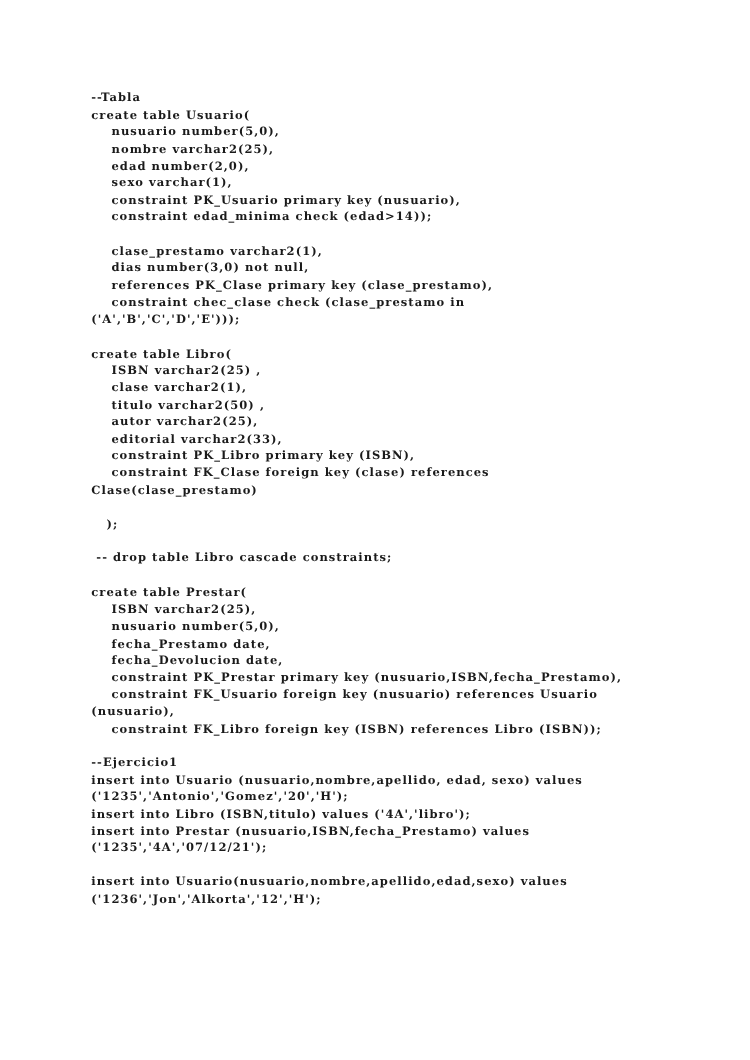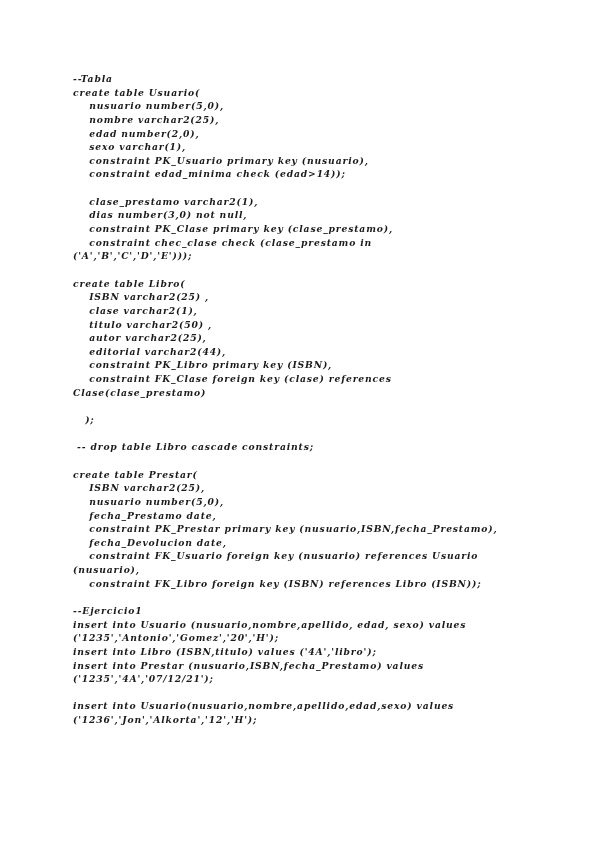--- a/index.html
+++ b/index.html
@@ -21,63 +21,62 @@
   }
   .code-line {
     font-family: "DejaVu Serif", "Liberation Serif", serif;
     font-size: 9.2px;
     letter-spacing: 0.85px;
     line-height: 13.65px;
     height: 13.65px;
     color: #1a1a1a;
     white-space: pre;
     font-weight: 600;
-    font-style: italic;
   }
   .blank { height: 13.65px; }
 </style>
 </head>
 <body>
 
 <div class="page">
   <div class="code-line">--Tabla</div>
   <div class="code-line">create table Usuario(</div>
   <div class="code-line">    nusuario number(5,0),</div>
   <div class="code-line">    nombre varchar2(25),</div>
   <div class="code-line">    edad number(2,0),</div>
   <div class="code-line">    sexo varchar(1),</div>
   <div class="code-line">    constraint PK_Usuario primary key (nusuario),</div>
   <div class="code-line">    constraint edad_minima check (edad&gt;14));</div>
   <div class="code-line blank"></div>
   <div class="code-line">    clase_prestamo varchar2(1),</div>
   <div class="code-line">    dias number(3,0) not null,</div>
-  <div class="code-line">    constraint PK_Clase primary key (clase_prestamo),</div>
+  <div class="code-line">    references PK_Clase primary key (clase_prestamo),</div>
   <div class="code-line">    constraint chec_clase check (clase_prestamo in</div>
   <div class="code-line">('A','B','C','D','E')));</div>
   <div class="code-line blank"></div>
   <div class="code-line">create table Libro(</div>
   <div class="code-line">    ISBN varchar2(25) ,</div>
   <div class="code-line">    clase varchar2(1),</div>
   <div class="code-line">    titulo varchar2(50) ,</div>
   <div class="code-line">    autor varchar2(25),</div>
-  <div class="code-line">    editorial varchar2(44),</div>
+  <div class="code-line">    editorial varchar2(33),</div>
   <div class="code-line">    constraint PK_Libro primary key (ISBN),</div>
   <div class="code-line">    constraint FK_Clase foreign key (clase) references</div>
   <div class="code-line">Clase(clase_prestamo)</div>
   <div class="code-line blank"></div>
   <div class="code-line">   );</div>
   <div class="code-line blank"></div>
   <div class="code-line"> -- drop table Libro cascade constraints;</div>
   <div class="code-line blank"></div>
   <div class="code-line">create table Prestar(</div>
   <div class="code-line">    ISBN varchar2(25),</div>
   <div class="code-line">    nusuario number(5,0),</div>
   <div class="code-line">    fecha_Prestamo date,</div>
+  <div class="code-line">    fecha_Devolucion date,</div>
   <div class="code-line">    constraint PK_Prestar primary key (nusuario,ISBN,fecha_Prestamo),</div>
-  <div class="code-line">    fecha_Devolucion date,</div>
   <div class="code-line">    constraint FK_Usuario foreign key (nusuario) references Usuario</div>
   <div class="code-line">(nusuario),</div>
   <div class="code-line">    constraint FK_Libro foreign key (ISBN) references Libro (ISBN));</div>
   <div class="code-line blank"></div>
   <div class="code-line">--Ejercicio1</div>
   <div class="code-line">insert into Usuario (nusuario,nombre,apellido, edad, sexo) values</div>
   <div class="code-line">('1235','Antonio','Gomez','20','H');</div>
   <div class="code-line">insert into Libro (ISBN,titulo) values ('4A','libro');</div>
   <div class="code-line">insert into Prestar (nusuario,ISBN,fecha_Prestamo) values</div>
   <div class="code-line">('1235','4A','07/12/21');</div>

